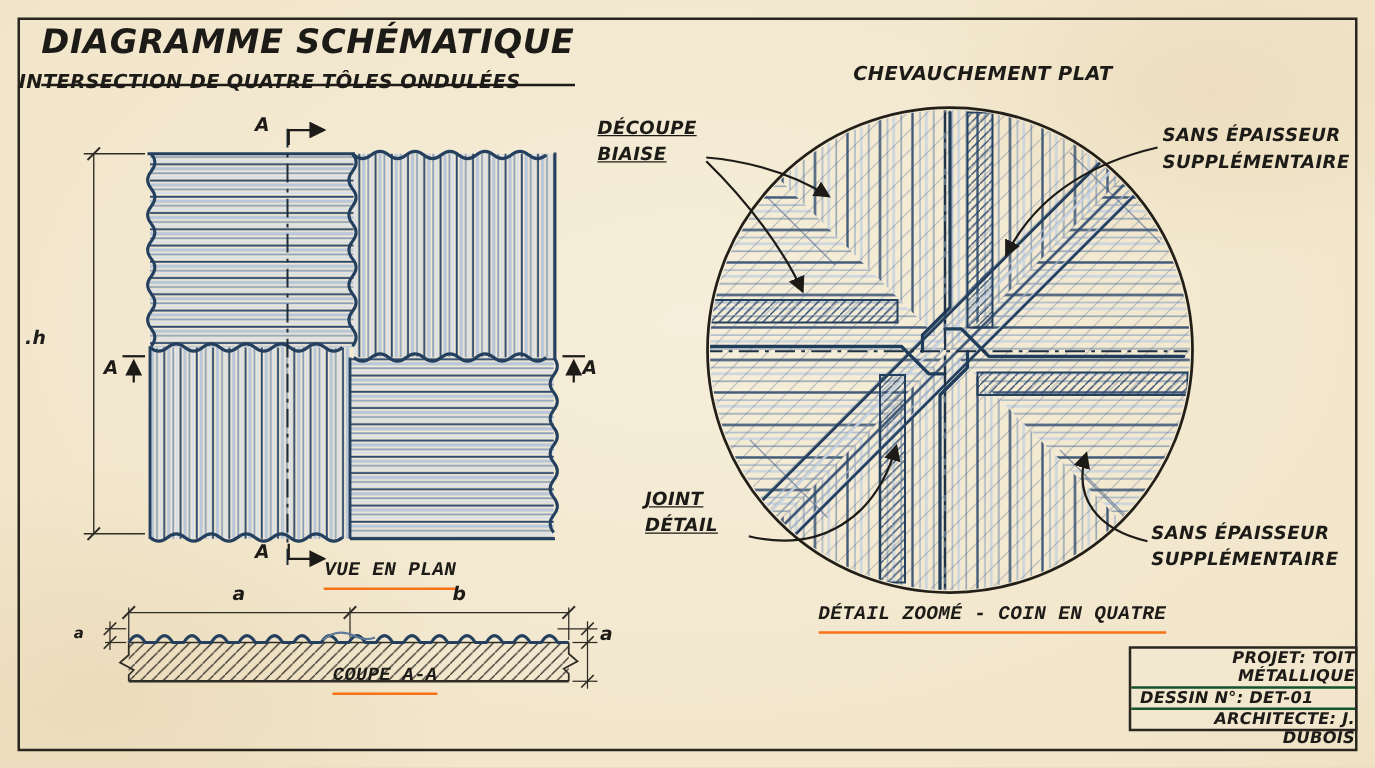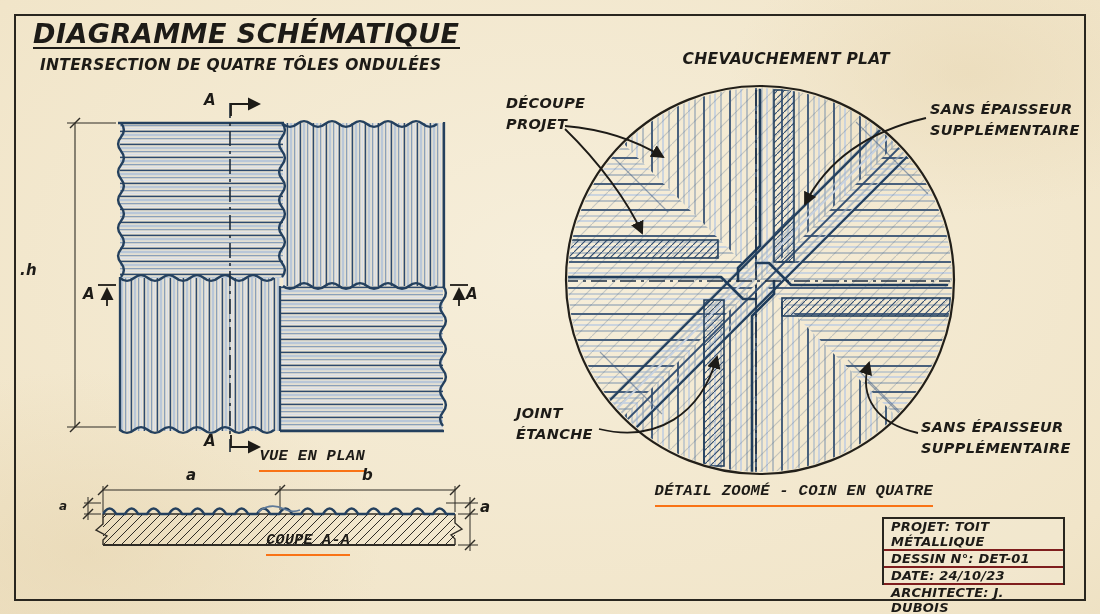--- a/index.html
+++ b/index.html
@@ -17,37 +17,37 @@
   }
   .frame{
     position:absolute;left:14px;top:14px;right:14px;bottom:13px;
     border:2.5px solid #29261f;
   }
   svg{position:absolute;left:0;top:0;}
   .lbl{
     position:absolute;color:#1d1b17;font-style:italic;font-weight:bold;
     letter-spacing:.3px;white-space:nowrap;line-height:1.0;
   }
-  .title{font-size:27px;letter-spacing:.5px;border-bottom:2.5px solid #1d1b17;padding-bottom:0;}
+  .title{font-size:27px;letter-spacing:.5px;border-bottom:2.5px solid #1d1b17;padding-bottom:20px;}
   .subtitle{font-size:15.5px;}
   .cap{font-size:15.5px;text-align:right;}
   .u{border-bottom:2px solid #f97316;padding-bottom:5px;font-family:Liberation Mono, monospace;}
   .ann{font-size:14.5px;line-height:21px;}
   .dim{font-size:15px;font-weight:bold;font-style:italic;}
   .dimsm{font-size:12px;}
   .tblock{
-    position:absolute;left:882px;top:517px;width:183px;height:68px;
+    position:absolute;left:903px;top:517px;width:183px;height:68px;
     border:2px solid #29261f;box-sizing:border-box;
-    display:flex;flex-direction:column;background:rgba(244,235,216,.35);
+    display:flex;flex-direction:column;background:rgba(244,235,216,.35);text-align:right;
   }
   .trow{
     flex:1;display:flex;align-items:center;padding-left:7px;
     font-size:13px;font-style:italic;font-weight:bold;color:#1d1b17;letter-spacing:.2px;
   }
-  .trow + .trow{border-top:2px solid #7f1d1d;}
+  .trow + .trow{border-top:2px solid #14532d;}
 </style>
 </head>
 <body>
 
 <div class="paper"></div>
 <div class="frame"></div>
 
 <svg width="1100" height="614" viewBox="0 0 1100 614">
   <defs>
     <marker id="arr" viewBox="0 0 10 10" refX="8.5" refY="5" markerWidth="7.5" markerHeight="7.5" orient="auto-start-reverse">
@@ -225,53 +225,52 @@
   <g fill="none" stroke="#1d1b17" stroke-width="1.8">
     <path d="M 565,126 C 612,130 642,144 663,157" marker-end="url(#arr)"></path>
     <path d="M 565,129 C 600,163 628,202 642,233" marker-end="url(#arr)"></path>
     <path d="M 926,118 C 866,132 826,162 805,204" marker-end="url(#arr)"></path>
     <path d="M 599,429 C 657,443 701,414 717,357" marker-end="url(#arr)"></path>
     <path d="M 918,433 C 878,424 858,398 869,363" marker-end="url(#arr)"></path>
   </g>
 </svg>
 
 <div class="lbl title" style="left:33px;top:20px;">DIAGRAMME SCHÉMATIQUE</div>
-<div class="lbl subtitle" style="left:40px;top:58px;">INTERSECTION DE QUATRE TÔLES ONDULÉES</div>
+<div class="lbl subtitle" style="left:15px;top:58px;">INTERSECTION DE QUATRE TÔLES ONDULÉES</div>
 
 <div class="lbl dim" style="left:20px;top:263px;">.h</div>
 <div class="lbl dim" style="left:204px;top:93px;">A</div>
 <div class="lbl dim" style="left:204px;top:434px;">A</div>
 <div class="lbl dim" style="left:83px;top:287px;">A</div>
 <div class="lbl dim" style="left:466px;top:287px;">A</div>
 <div class="lbl cap" style="left:200px;top:448px;width:165px;"><span class="u">VUE EN PLAN</span></div>
 
 <div class="lbl dim" style="left:186px;top:468px;">a</div>
 <div class="lbl dim" style="left:362px;top:468px;">b</div>
 <div class="lbl dim dimsm" style="left:59px;top:500px;">a</div>
 <div class="lbl dim" style="left:480px;top:500px;">a</div>
 <div class="lbl cap" style="left:185px;top:532px;width:165px;font-size:15px;"><span class="u">COUPE A-A</span></div>
 
 <div class="lbl cap" style="left:640px;top:52px;width:250px;">CHEVAUCHEMENT PLAT</div>
 <div class="lbl cap" style="left:597px;top:483px;width:336px;"><span class="u">DÉTAIL ZOOMÉ - COIN EN QUATRE</span></div>
 
-<div class="lbl ann" style="left:506px;top:93px;">
+<div class="lbl ann" style="left:478px;top:93px;text-decoration:underline;">
   <div>DÉCOUPE</div>
-  <div>PROJET</div>
+  <div>BIAISE</div>
 </div>
 <div class="lbl ann" style="left:930px;top:99px;">
   <div>SANS ÉPAISSEUR</div>
   <div>SUPPLÉMENTAIRE</div>
 </div>
-<div class="lbl ann" style="left:516px;top:403px;">
+<div class="lbl ann" style="left:516px;top:390px;text-decoration:underline;">
   <div>JOINT</div>
-  <div>ÉTANCHE</div>
+  <div>DÉTAIL</div>
 </div>
 <div class="lbl ann" style="left:921px;top:417px;">
   <div>SANS ÉPAISSEUR</div>
   <div>SUPPLÉMENTAIRE</div>
 </div>
 
 <div class="tblock">
   <div class="trow">PROJET: TOIT MÉTALLIQUE</div>
   <div class="trow">DESSIN N°: DET-01</div>
-  <div class="trow">DATE: 24/10/23</div>
   <div class="trow">ARCHITECTE: J. DUBOIS</div>
 </div>
 
 </body></html>

